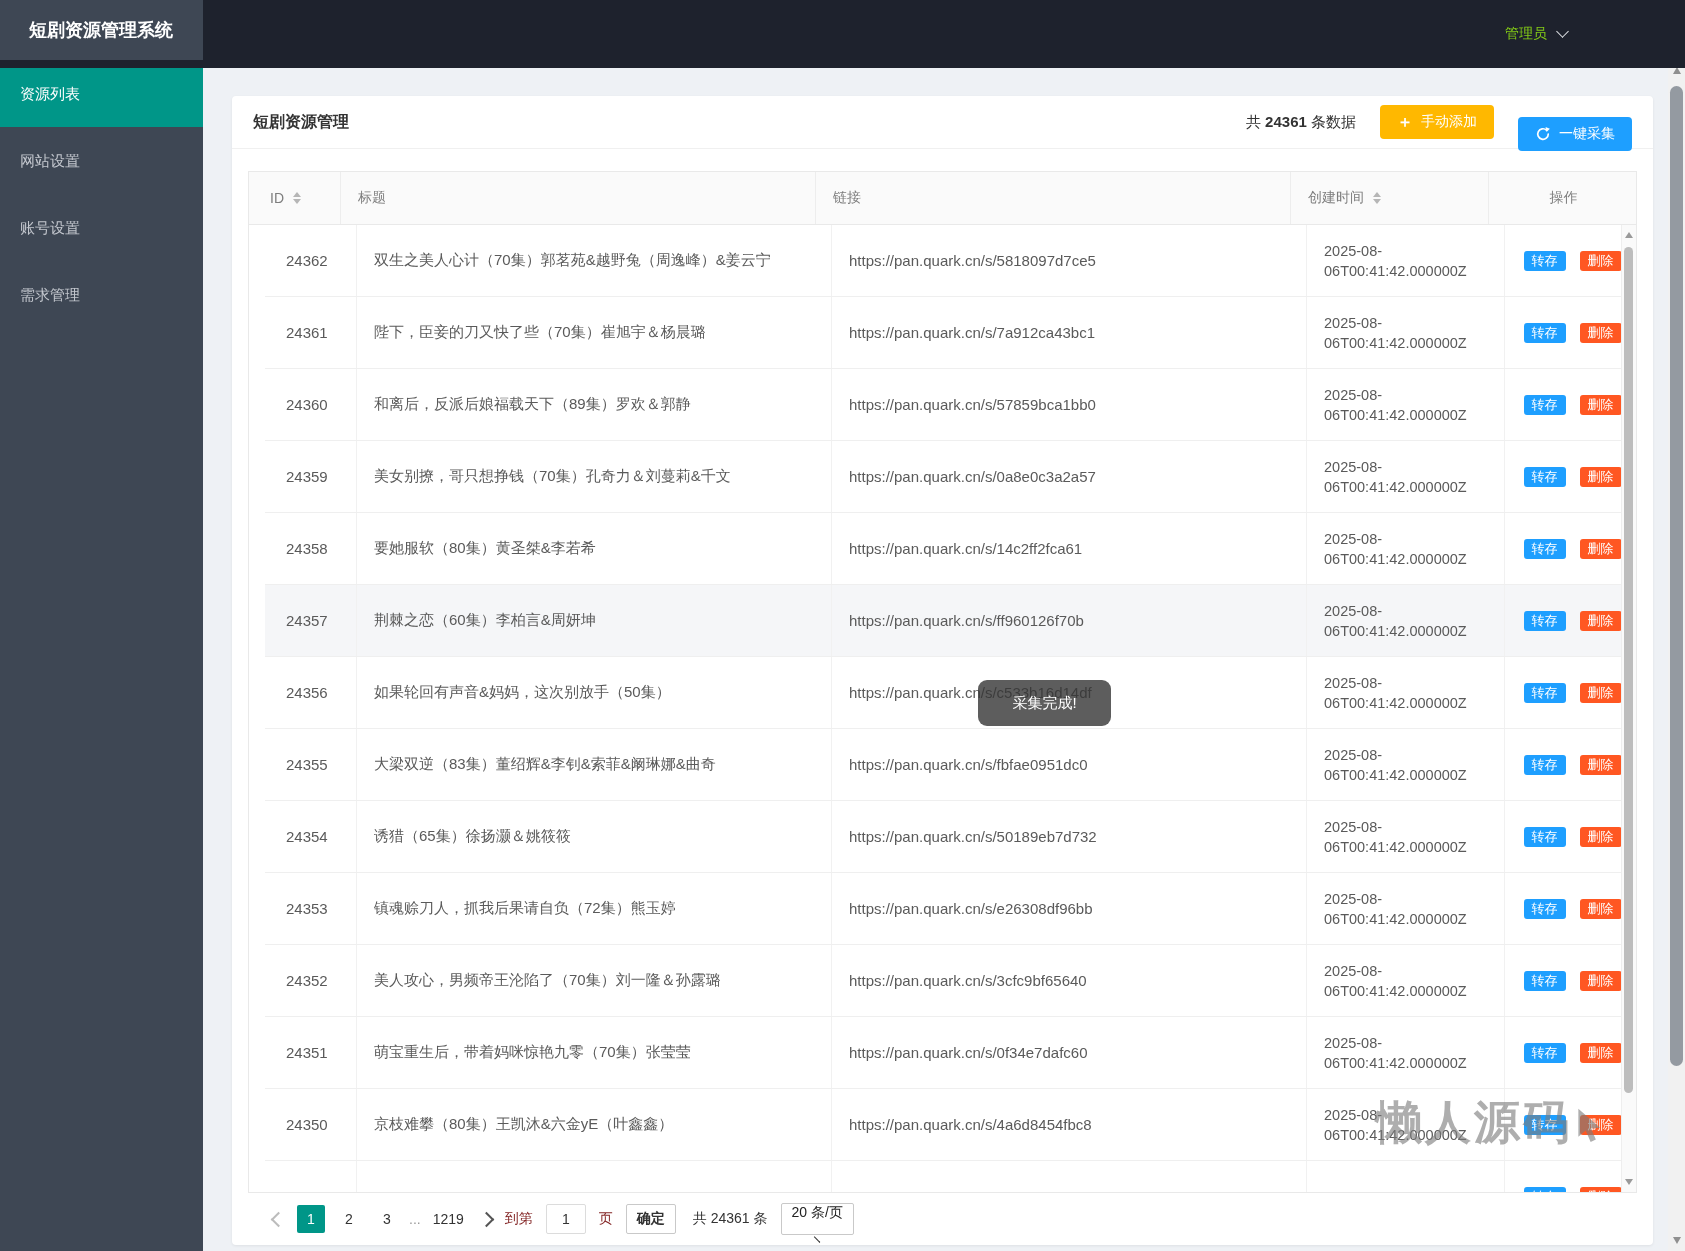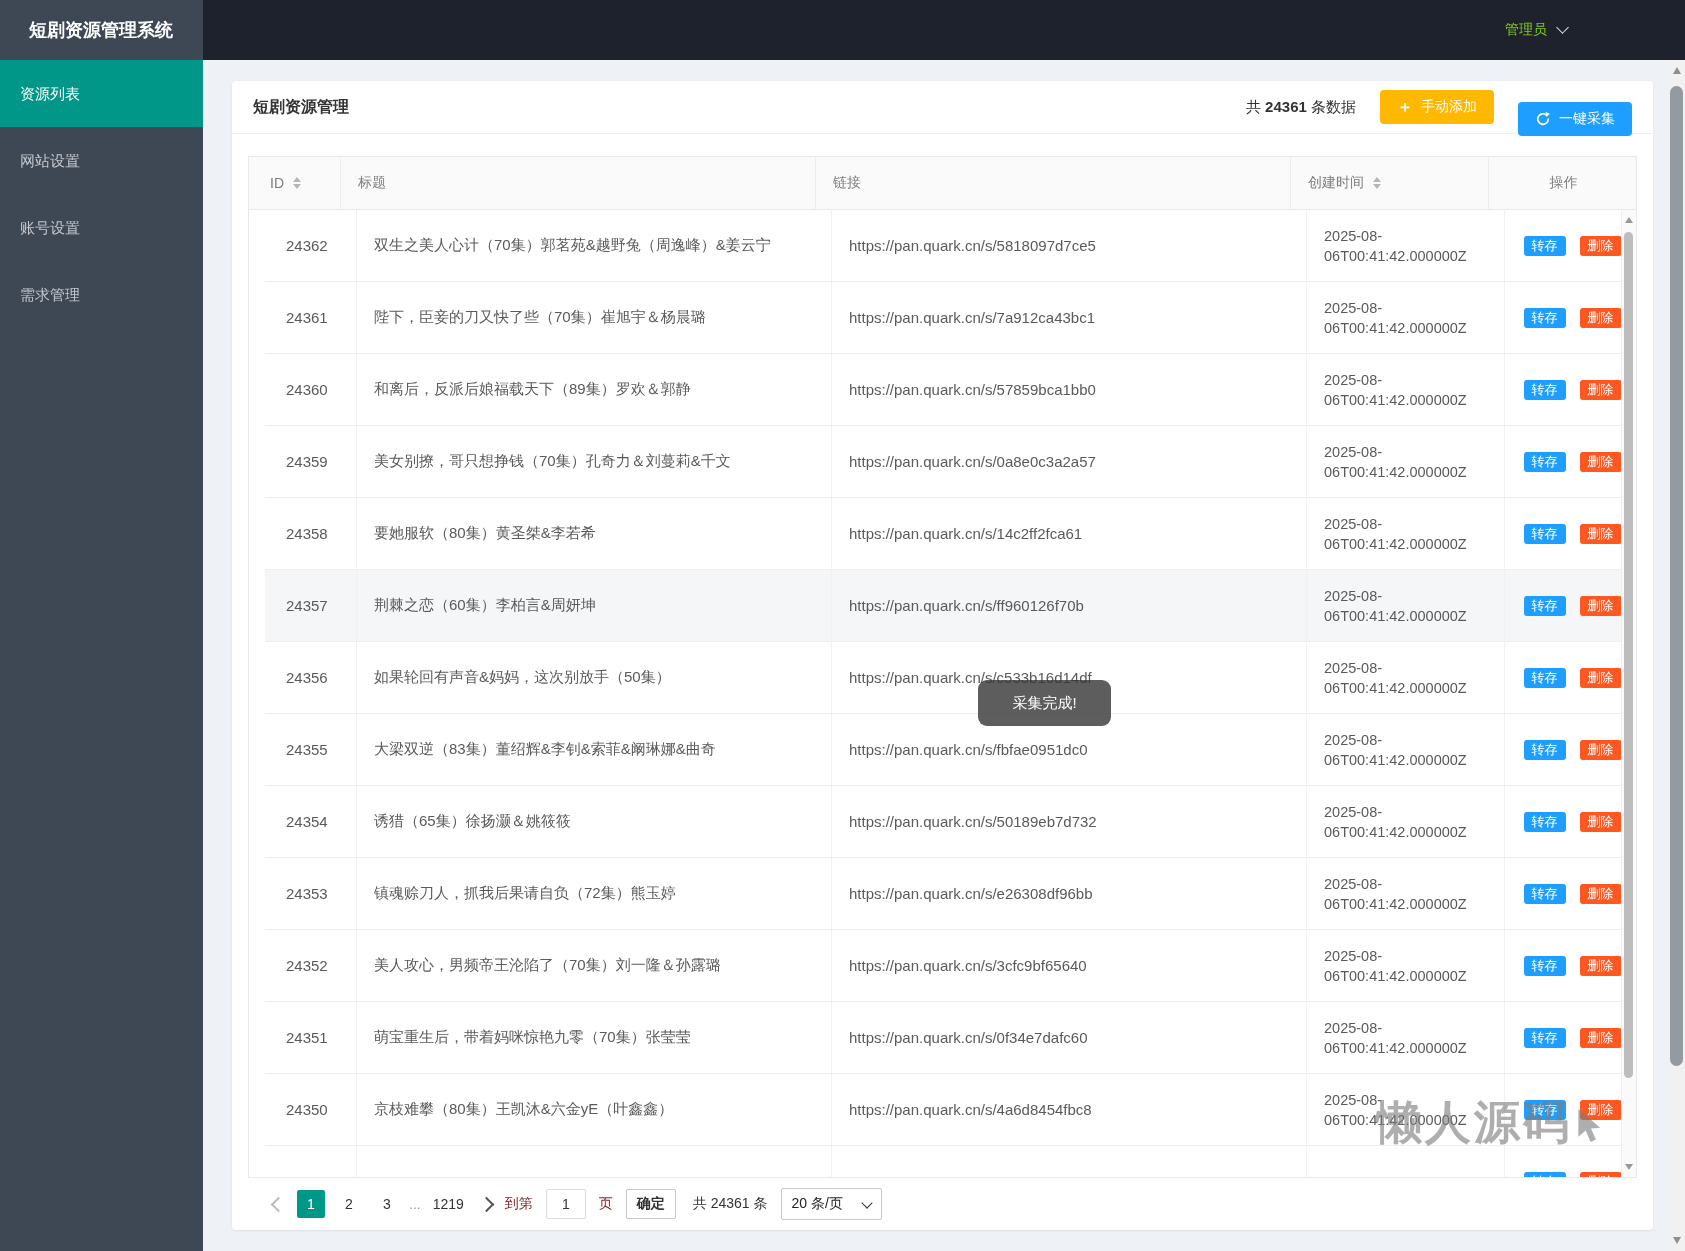--- a/index.html
+++ b/index.html
@@ -1,31 +1,31 @@
 <!DOCTYPE html>
 <html><head>
 <meta charset="utf-8">
 <style>
   html,body{margin:0;padding:0;background:#eef1f5;}
   .screen{position:relative;width:1685px;height:1251px;overflow:hidden;background:#eef1f5;
           font-family:"Liberation Sans","DejaVu Sans",sans-serif;}
   
-  .topbar{position:absolute;left:0;top:0;width:1685px;height:60px;background:#1e222d;display:flex;z-index:10;}
+  .topbar{position:absolute;left:0;top:0;width:1685px;height:68px;background:#1e222d;display:flex;z-index:10;}
   .logo{width:203px;height:60px;background:#3e4754;color:#fff;font-size:18px;font-weight:bold;
         line-height:60px;padding-left:29px;box-sizing:border-box;white-space:nowrap;}
   .user{margin-left:auto;display:flex;align-items:center;gap:11px;color:#84cc16;font-size:14px;padding-right:118px;cursor:pointer;}
   .chev-down{width:8px;height:8px;border-right:1.6px solid #dfe2e6;border-bottom:1.6px solid #dfe2e6;
              transform:rotate(45deg);margin-top:-5px;}
   
   .sidebar{position:absolute;left:0;top:60px;bottom:0;width:203px;background:#3e4754;}
   .side-item{height:67px;line-height:67px;padding-left:20px;color:#c3c7ce;font-size:15px;cursor:pointer;}
   .side-item.active{background:#009688;color:#fff;}
   
   .main{position:absolute;left:203px;top:60px;right:17px;bottom:0;overflow:hidden;}
-  .card{position:absolute;left:29px;top:21px;width:1421px;height:1149px;background:#fff;border-radius:4px;
+  .card{position:absolute;left:29px;top:36px;width:1421px;height:1149px;background:#fff;border-radius:4px;
         box-shadow:0 1px 3px rgba(0,0,0,.07);box-sizing:border-box;}
   .card-header{height:53px;border-bottom:1px solid #f0f0f0;display:flex;align-items:center;
                padding:0 21px;box-sizing:border-box;}
   .page-title{font-size:16px;font-weight:bold;color:#333;}
   .header-right{margin-left:auto;display:flex;align-items:center;gap:24px;}
   .count{font-size:15px;color:#333;}
   .count b{font-weight:bold;}
   .btn{height:34px;border-radius:4px;color:#fff;font-size:14px;display:flex;align-items:center;gap:8px;
        padding:0 17px;border:none;cursor:pointer;font-family:inherit;}
   .btn-add{background:#ffb800;}
@@ -72,21 +72,21 @@
           border:none;font-size:14px;color:#333;cursor:pointer;font-family:inherit;padding:0 4px;}
   .pg-num.active{background:#009688;color:#fff;border-radius:2px;}
   .pg-dots{color:#999;margin:0 -2px;}
   .jump-label{color:#7f1d1d;}
   .jump-input{width:40px;height:30px;border:1px solid #dcdcdc;border-radius:2px;text-align:center;
               font-size:14px;color:#333;box-sizing:border-box;font-family:inherit;}
   .confirm-btn{height:30px;padding:0 10px;background:#fff;border:1px solid #c9c9c9;border-radius:2px;
                font-size:14px;color:#333;font-weight:600;cursor:pointer;font-family:inherit;}
   .total-label{color:#333;margin-left:4px;}
   .size-select{height:30px;border:1px solid #c9c9c9;border-radius:2px;display:flex;align-items:center;gap:20px;
-               padding:0 10px;color:#222;cursor:pointer;background:#fff;}
+               padding:0 10px;color:#222;cursor:pointer;background:#fff;flex-direction:column;}
   .sel-chev{width:7px;height:7px;border-right:1.8px solid #333;border-bottom:1.8px solid #333;
             transform:rotate(45deg);margin-top:-3px;}
   
   .toast{position:absolute;left:775px;top:620px;width:133px;height:46px;background:rgba(52,52,52,.8);
          border-radius:9px;color:#fff;font-size:15px;display:flex;align-items:center;justify-content:center;z-index:40;}
   
   .page-scrollbar{position:absolute;right:0;top:60px;bottom:0;width:17px;background:#f1f1f1;z-index:5;}
   .ps-arrow{position:absolute;left:0;width:17px;height:17px;display:flex;align-items:center;justify-content:center;}
   .ps-arrow i{display:block;width:0;height:0;border-left:4.5px solid transparent;border-right:4.5px solid transparent;}
   .ps-arrow.up{top:2px;} .ps-arrow.up i{border-bottom:7px solid #8f8f8f;}

